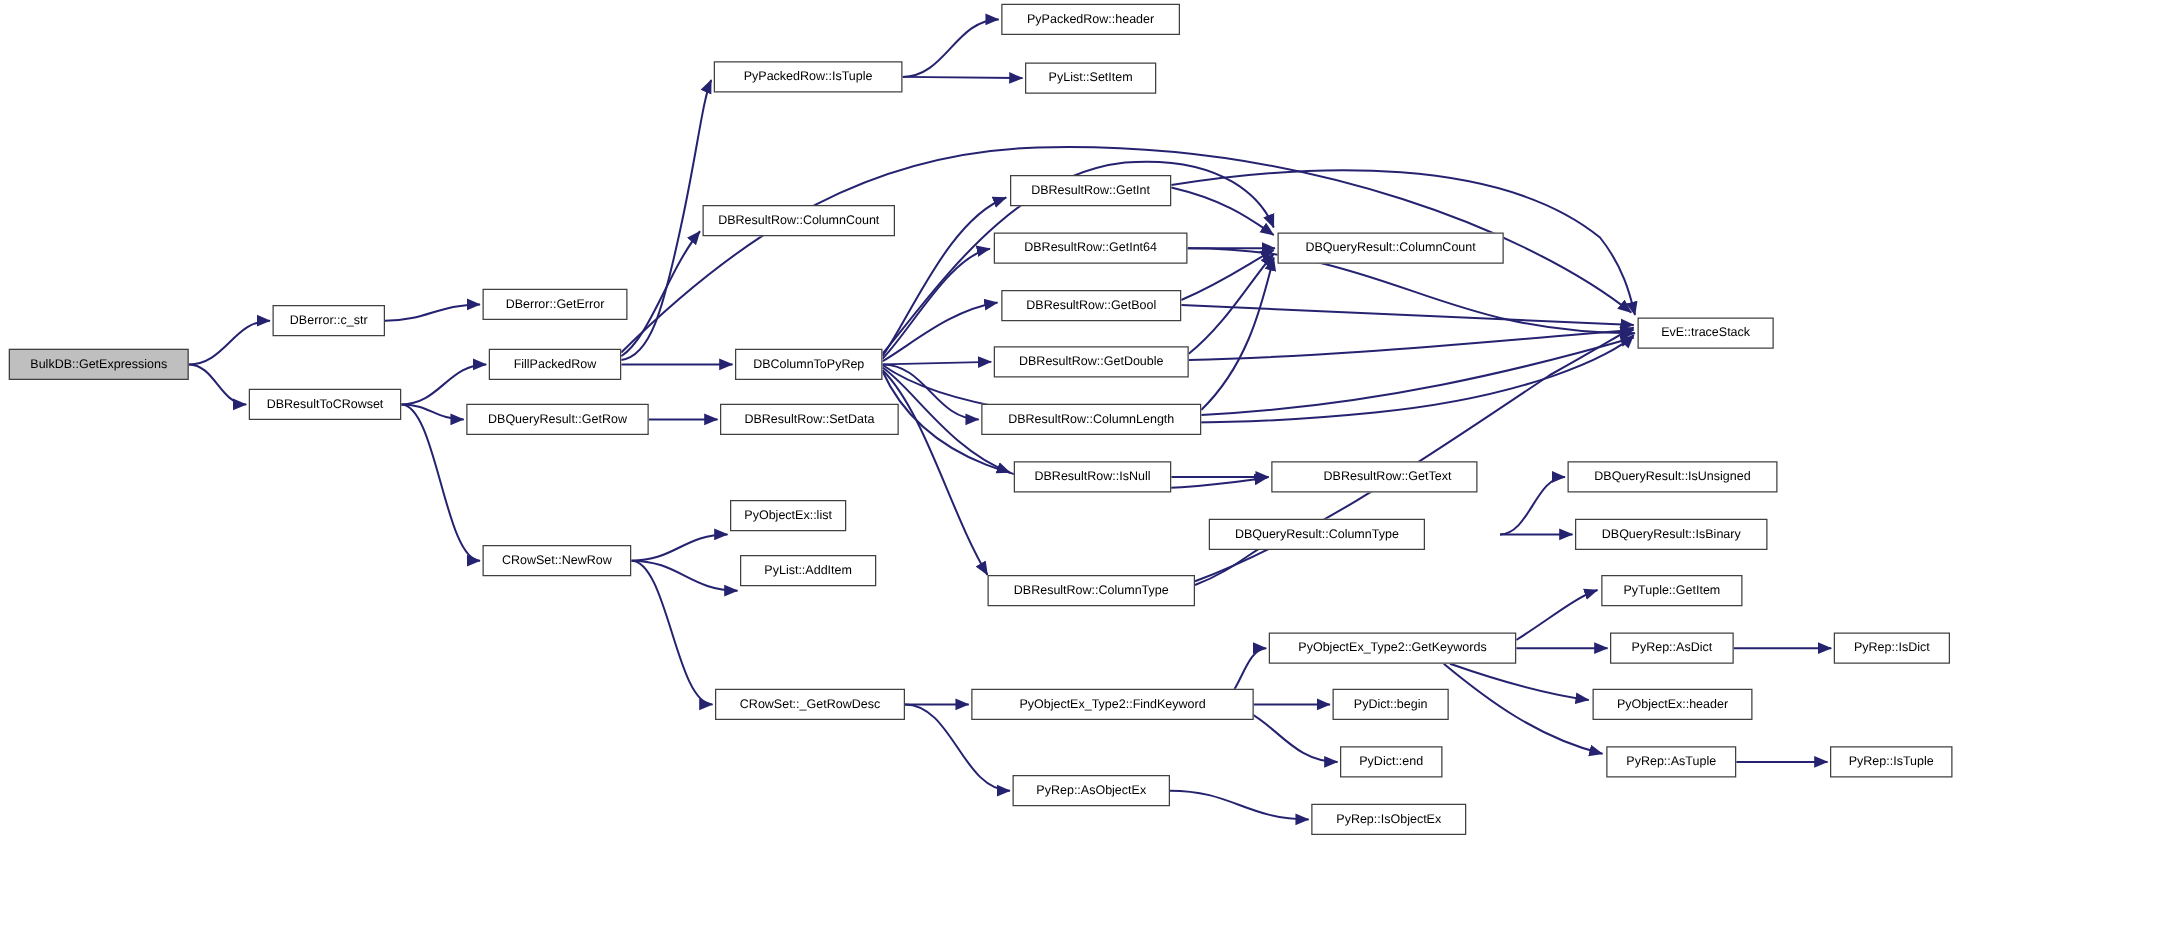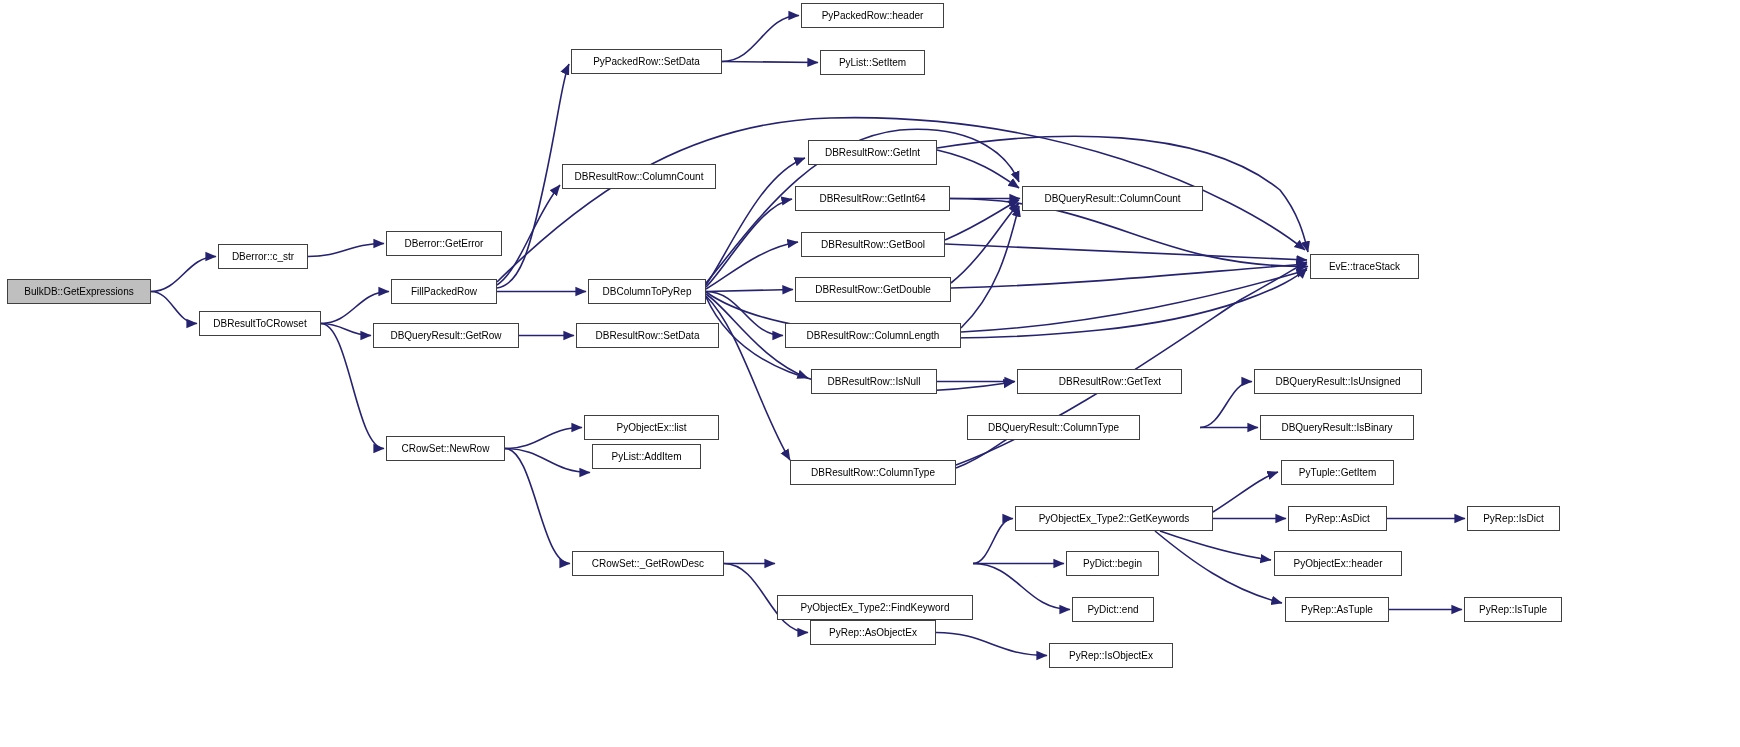--- a/index.html
+++ b/index.html
@@ -97,32 +97,32 @@
       <div class="node" style="left: 373px; top: 323px; width: 146px; height: 25px;">
         <span>DBQueryResult::GetRow</span>
       </div>
       <div class="node" style="left: 386px; top: 436px; width: 119px; height: 25px;">
         <span>CRowSet::NewRow</span>
       </div>
       <div class="node" style="left: 572px; top: 551px; width: 152px; height: 25px;">
         <span>CRowSet::_GetRowDesc</span>
       </div>
       <div class="node" style="left: 571px; top: 49px; width: 151px; height: 25px;">
-        <span>PyPackedRow::SetData</span>
+        <span>PyPackedRow::IsTuple</span>
       </div>
       <div class="node" style="left: 562px; top: 164px; width: 154px; height: 25px;">
         <span>DBResultRow::ColumnCount</span>
       </div>
       <div class="node" style="left: 588px; top: 279px; width: 118px; height: 25px;">
         <span>DBColumnToPyRep</span>
       </div>
       <div class="node" style="left: 576px; top: 323px; width: 143px; height: 25px;">
         <span>DBResultRow::SetData</span>
       </div>
-      <div class="node" style="left: 584px; top: 415px; width: 135px; height: 25px; text-align: right;">
+      <div class="node" style="left: 584px; top: 400px; width: 93px; height: 25px; text-align: right;">
         <span>PyObjectEx::list</span>
       </div>
       <div class="node" style="left: 592px; top: 444px; width: 109px; height: 25px;">
         <span>PyList::AddItem</span>
       </div>
       <div class="node" style="left: 810px; top: 620px; width: 126px; height: 25px;">
         <span>PyRep::AsObjectEx</span>
       </div>
       <div class="node" style="left: 801px; top: 3px; width: 143px; height: 25px;">
         <span>PyPackedRow::header</span>
@@ -144,21 +144,21 @@
       </div>
       <div class="node" style="left: 785px; top: 323px; width: 176px; height: 25px;">
         <span>DBResultRow::ColumnLength</span>
       </div>
       <div class="node" style="left: 811px; top: 369px; width: 126px; height: 25px;">
         <span>DBResultRow::IsNull</span>
       </div>
       <div class="node" style="left: 790px; top: 460px; width: 166px; height: 25px;">
         <span>DBResultRow::ColumnType</span>
       </div>
-      <div class="node" style="left: 777px; top: 551px; width: 196px; height: 25px; margin-top: 44px;">
+      <div class="node" style="left: 777px; top: 551px; width: 226px; height: 25px;">
         <span>PyObjectEx_Type2::FindKeyword</span>
       </div>
       <div class="node" style="left: 1049px; top: 643px; width: 124px; height: 25px;">
         <span>PyRep::IsObjectEx</span>
       </div>
       <div class="node" style="left: 1022px; top: 186px; width: 181px; height: 25px;">
         <span>DBQueryResult::ColumnCount</span>
       </div>
       <div class="node" style="left: 1017px; top: 369px; width: 165px; height: 25px; padding-left: 21px;">
         <span>DBResultRow::GetText</span>

